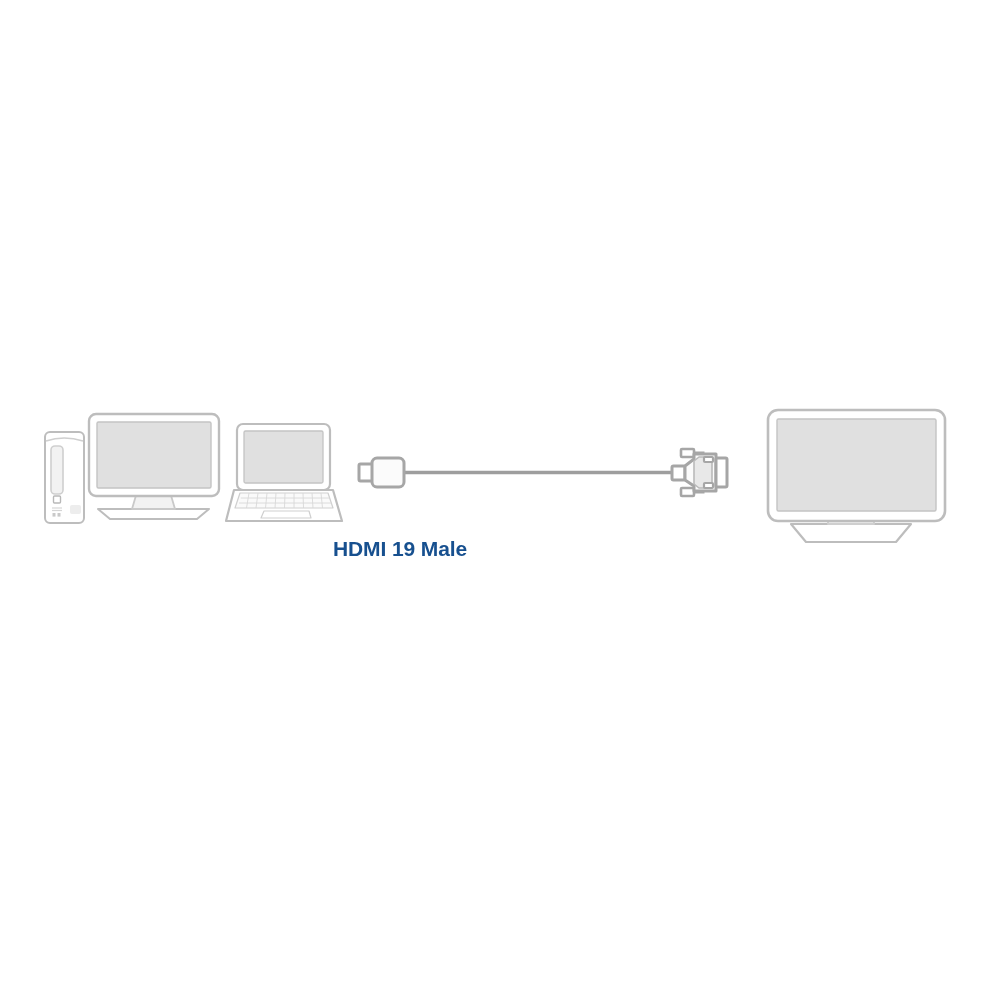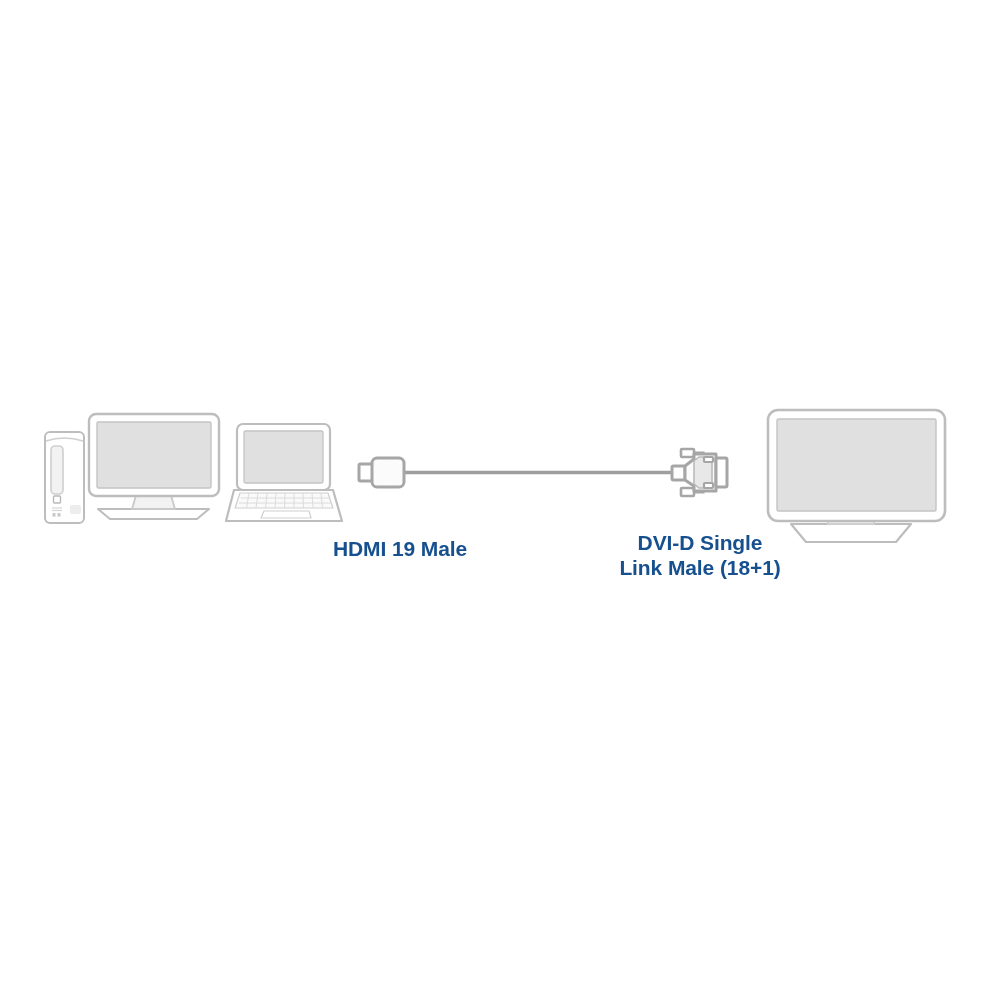--- a/index.html
+++ b/index.html
@@ -152,15 +152,14 @@
 
       <rect x="768" y="410" width="177" height="111" rx="10" ry="10" fill="#ffffff" stroke="#bdbdbd" stroke-width="2.6"></rect>
 
       <rect x="777" y="419" width="159" height="92" rx="1.5" ry="1.5" fill="#e0e0e0" stroke="#c4c4c4" stroke-width="1.4"></rect>
     </g>
 
   </svg>
 
   <div class="label" id="label-hdmi">HDMI 19 Male</div>
 
-  <div class="label" id="label-dvi"><span>DVI-D Single</span><br><span>Link Male (18+1)</span></div>
 
 </div>
 
 </body></html>

